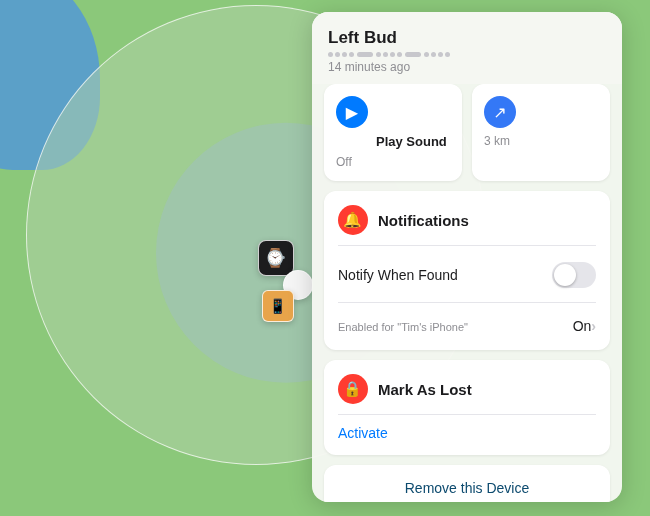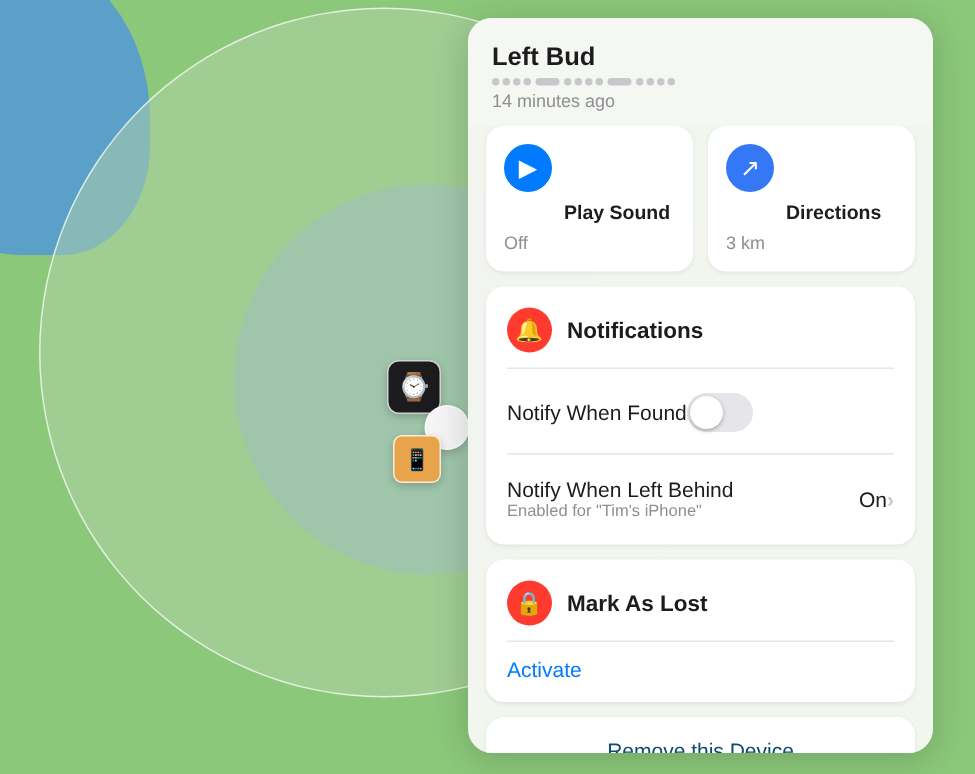--- a/index.html
+++ b/index.html
@@ -251,21 +251,21 @@
     .divider {
       height: 0.5px;
       background: #e5e5ea;
       margin: 0 0 10px 0;
     }
 
     
     .toggle-row {
       display: flex;
       align-items: center;
-      justify-content: flex-start;
+      justify-content: space-between;
       padding: 6px 0;
     }
 
     .toggle-label {
       font-size: 14px;
       color: #1c1c1e;
     }
 
     
     .toggle-switch {
@@ -407,21 +407,20 @@
   <div class="panel-content">
 
     <div class="action-row">
       <div class="action-card">
         <div class="action-icon-circle icon-blue">▶</div>
         <div class="action-label">Play Sound</div>
         <div class="action-sublabel">Off</div>
       </div>
       <div class="action-card">
         <div class="action-icon-circle icon-blue-mid">↗</div>
-        <div class="action-label">Directions</div>
         <div class="action-sublabel">3 km</div>
       </div>
     </div>
 
     <div class="section-card">
       <div class="section-header">
         <div class="section-icon-circle icon-red">🔔</div>
         <div class="section-title">Notifications</div>
       </div>
       <div class="divider"></div>
@@ -430,21 +429,20 @@
         <div class="toggle-label">Notify When Found</div>
         <div class="toggle-switch">
           <div class="toggle-knob"></div>
         </div>
       </div>
 
       <div class="divider" style="margin-top:8px;"></div>
 
       <div class="notif-row">
         <div class="notif-row-left">
-          <div class="toggle-label">Notify When Left Behind</div>
           <div class="notif-sub">Enabled for "Tim's iPhone"</div>
         </div>
         <div class="notif-row-right">
           <span class="notif-status">On</span>
           <span class="chevron">›</span>
         </div>
       </div>
     </div>
 
     <div class="lost-card">

